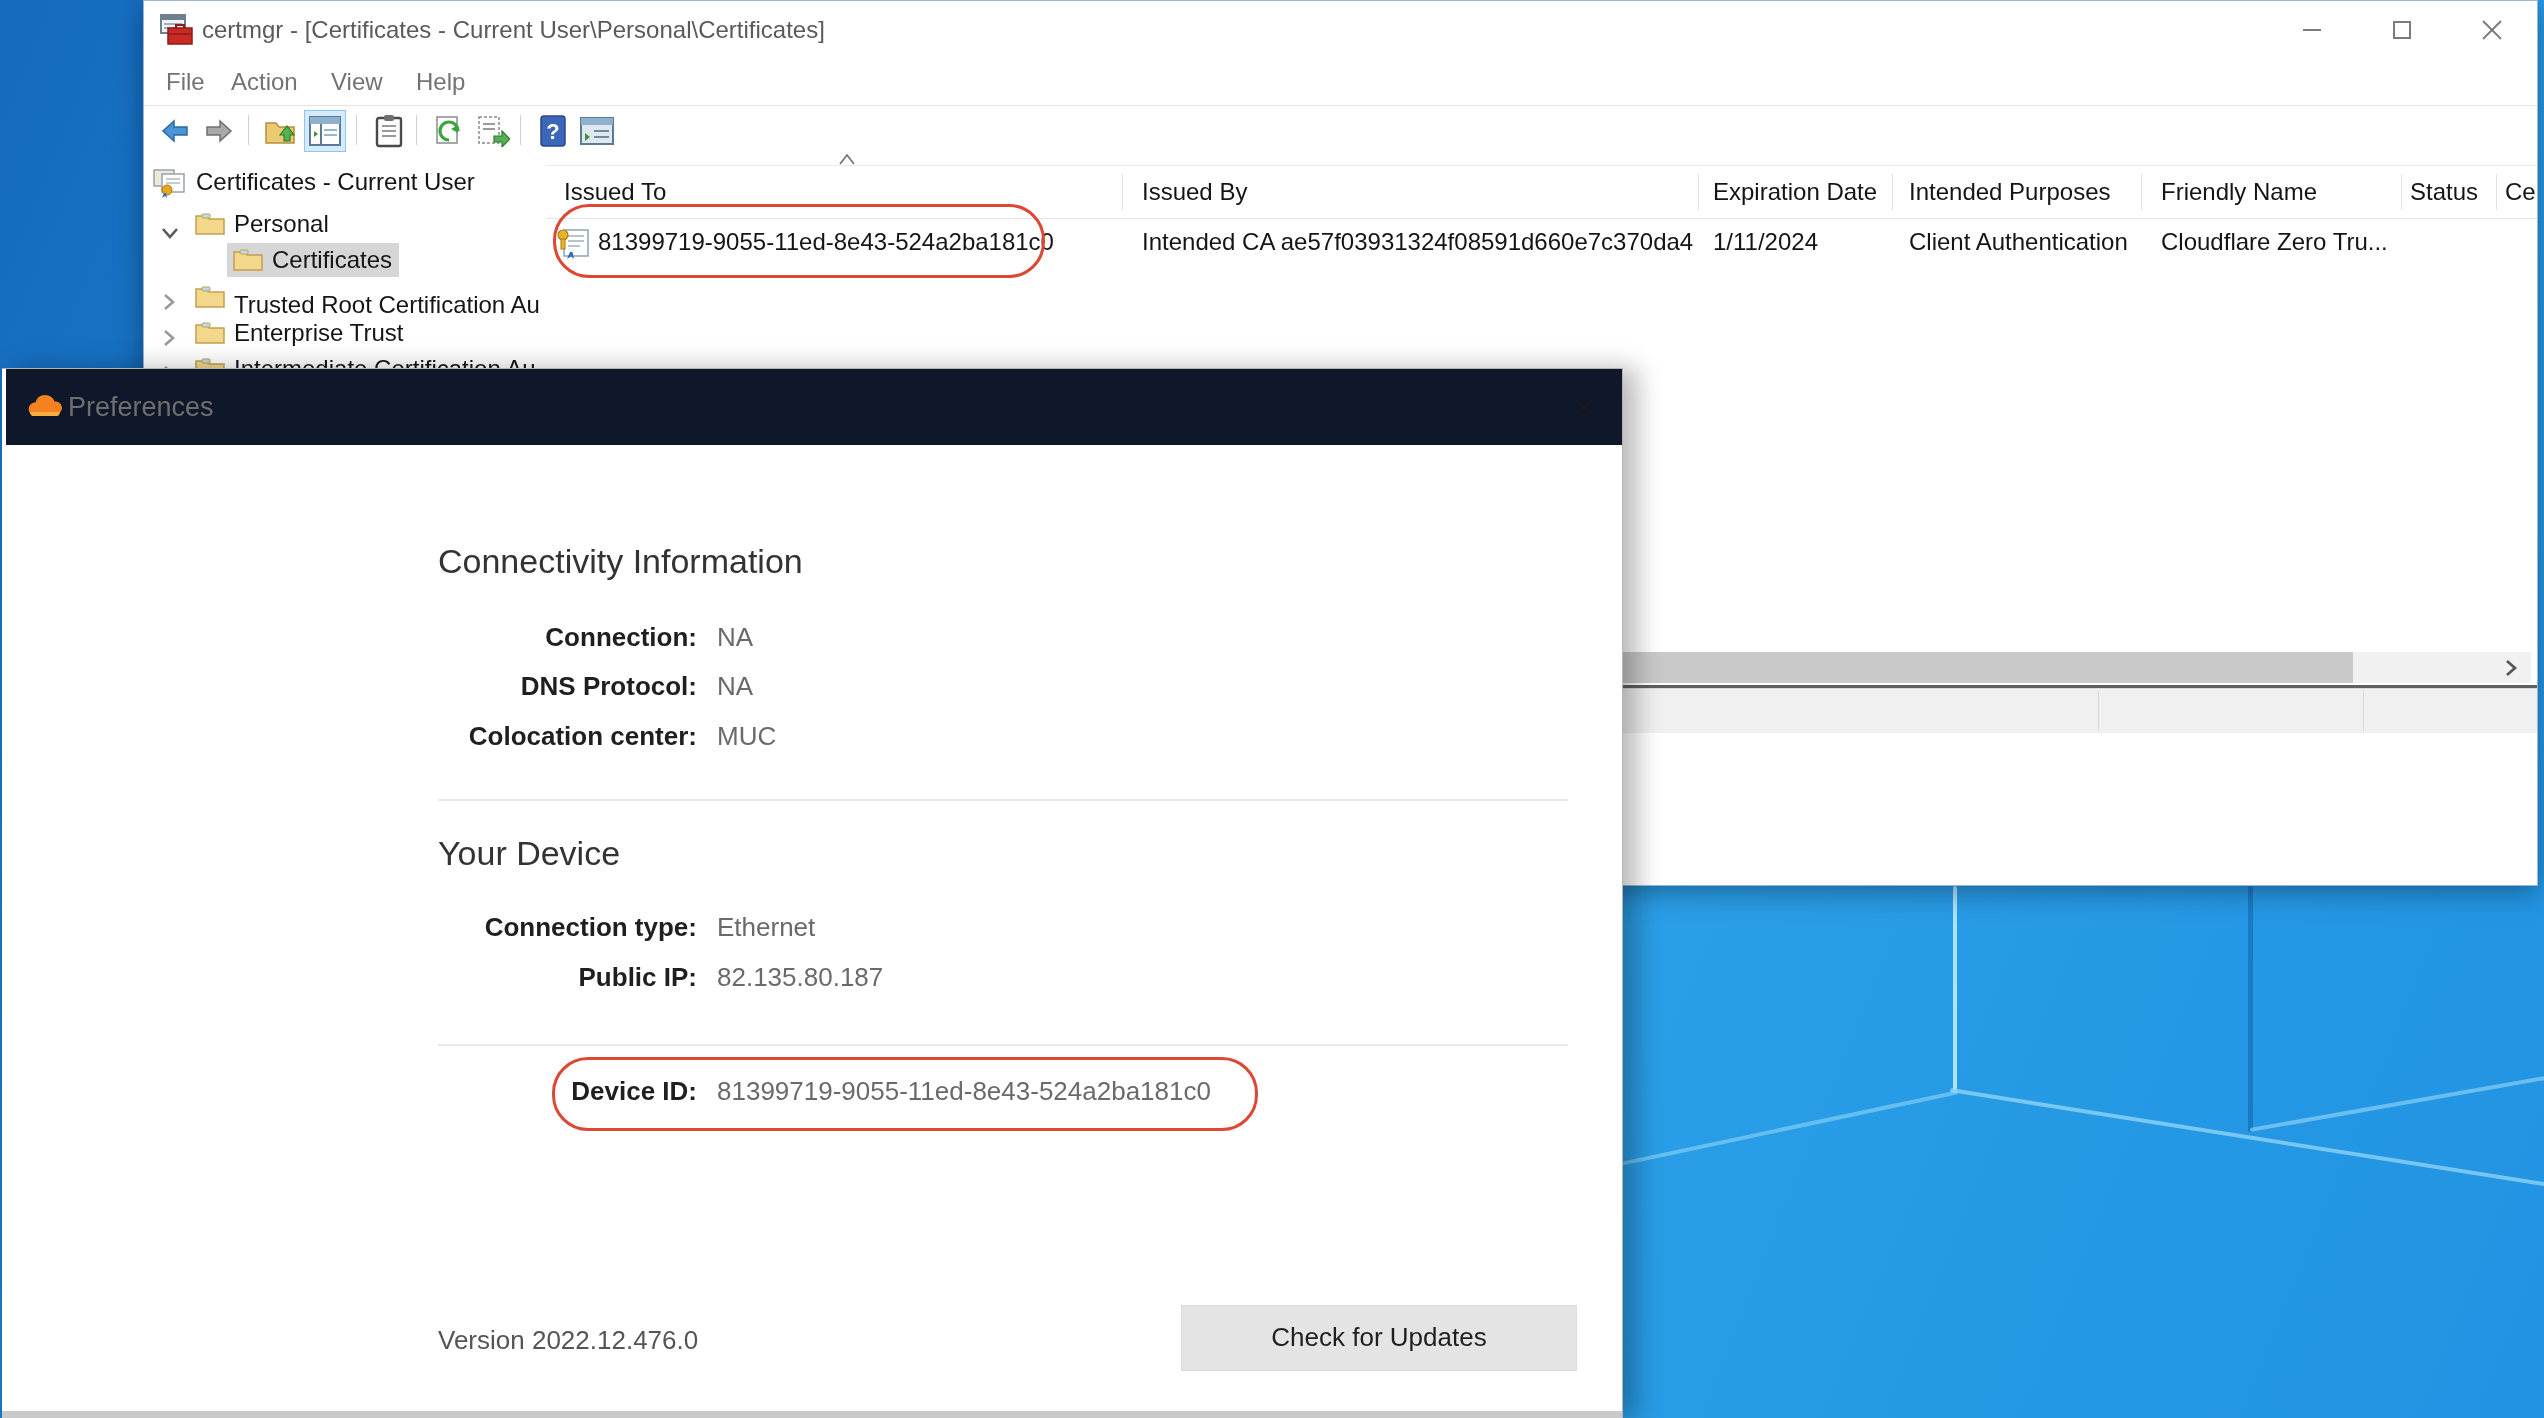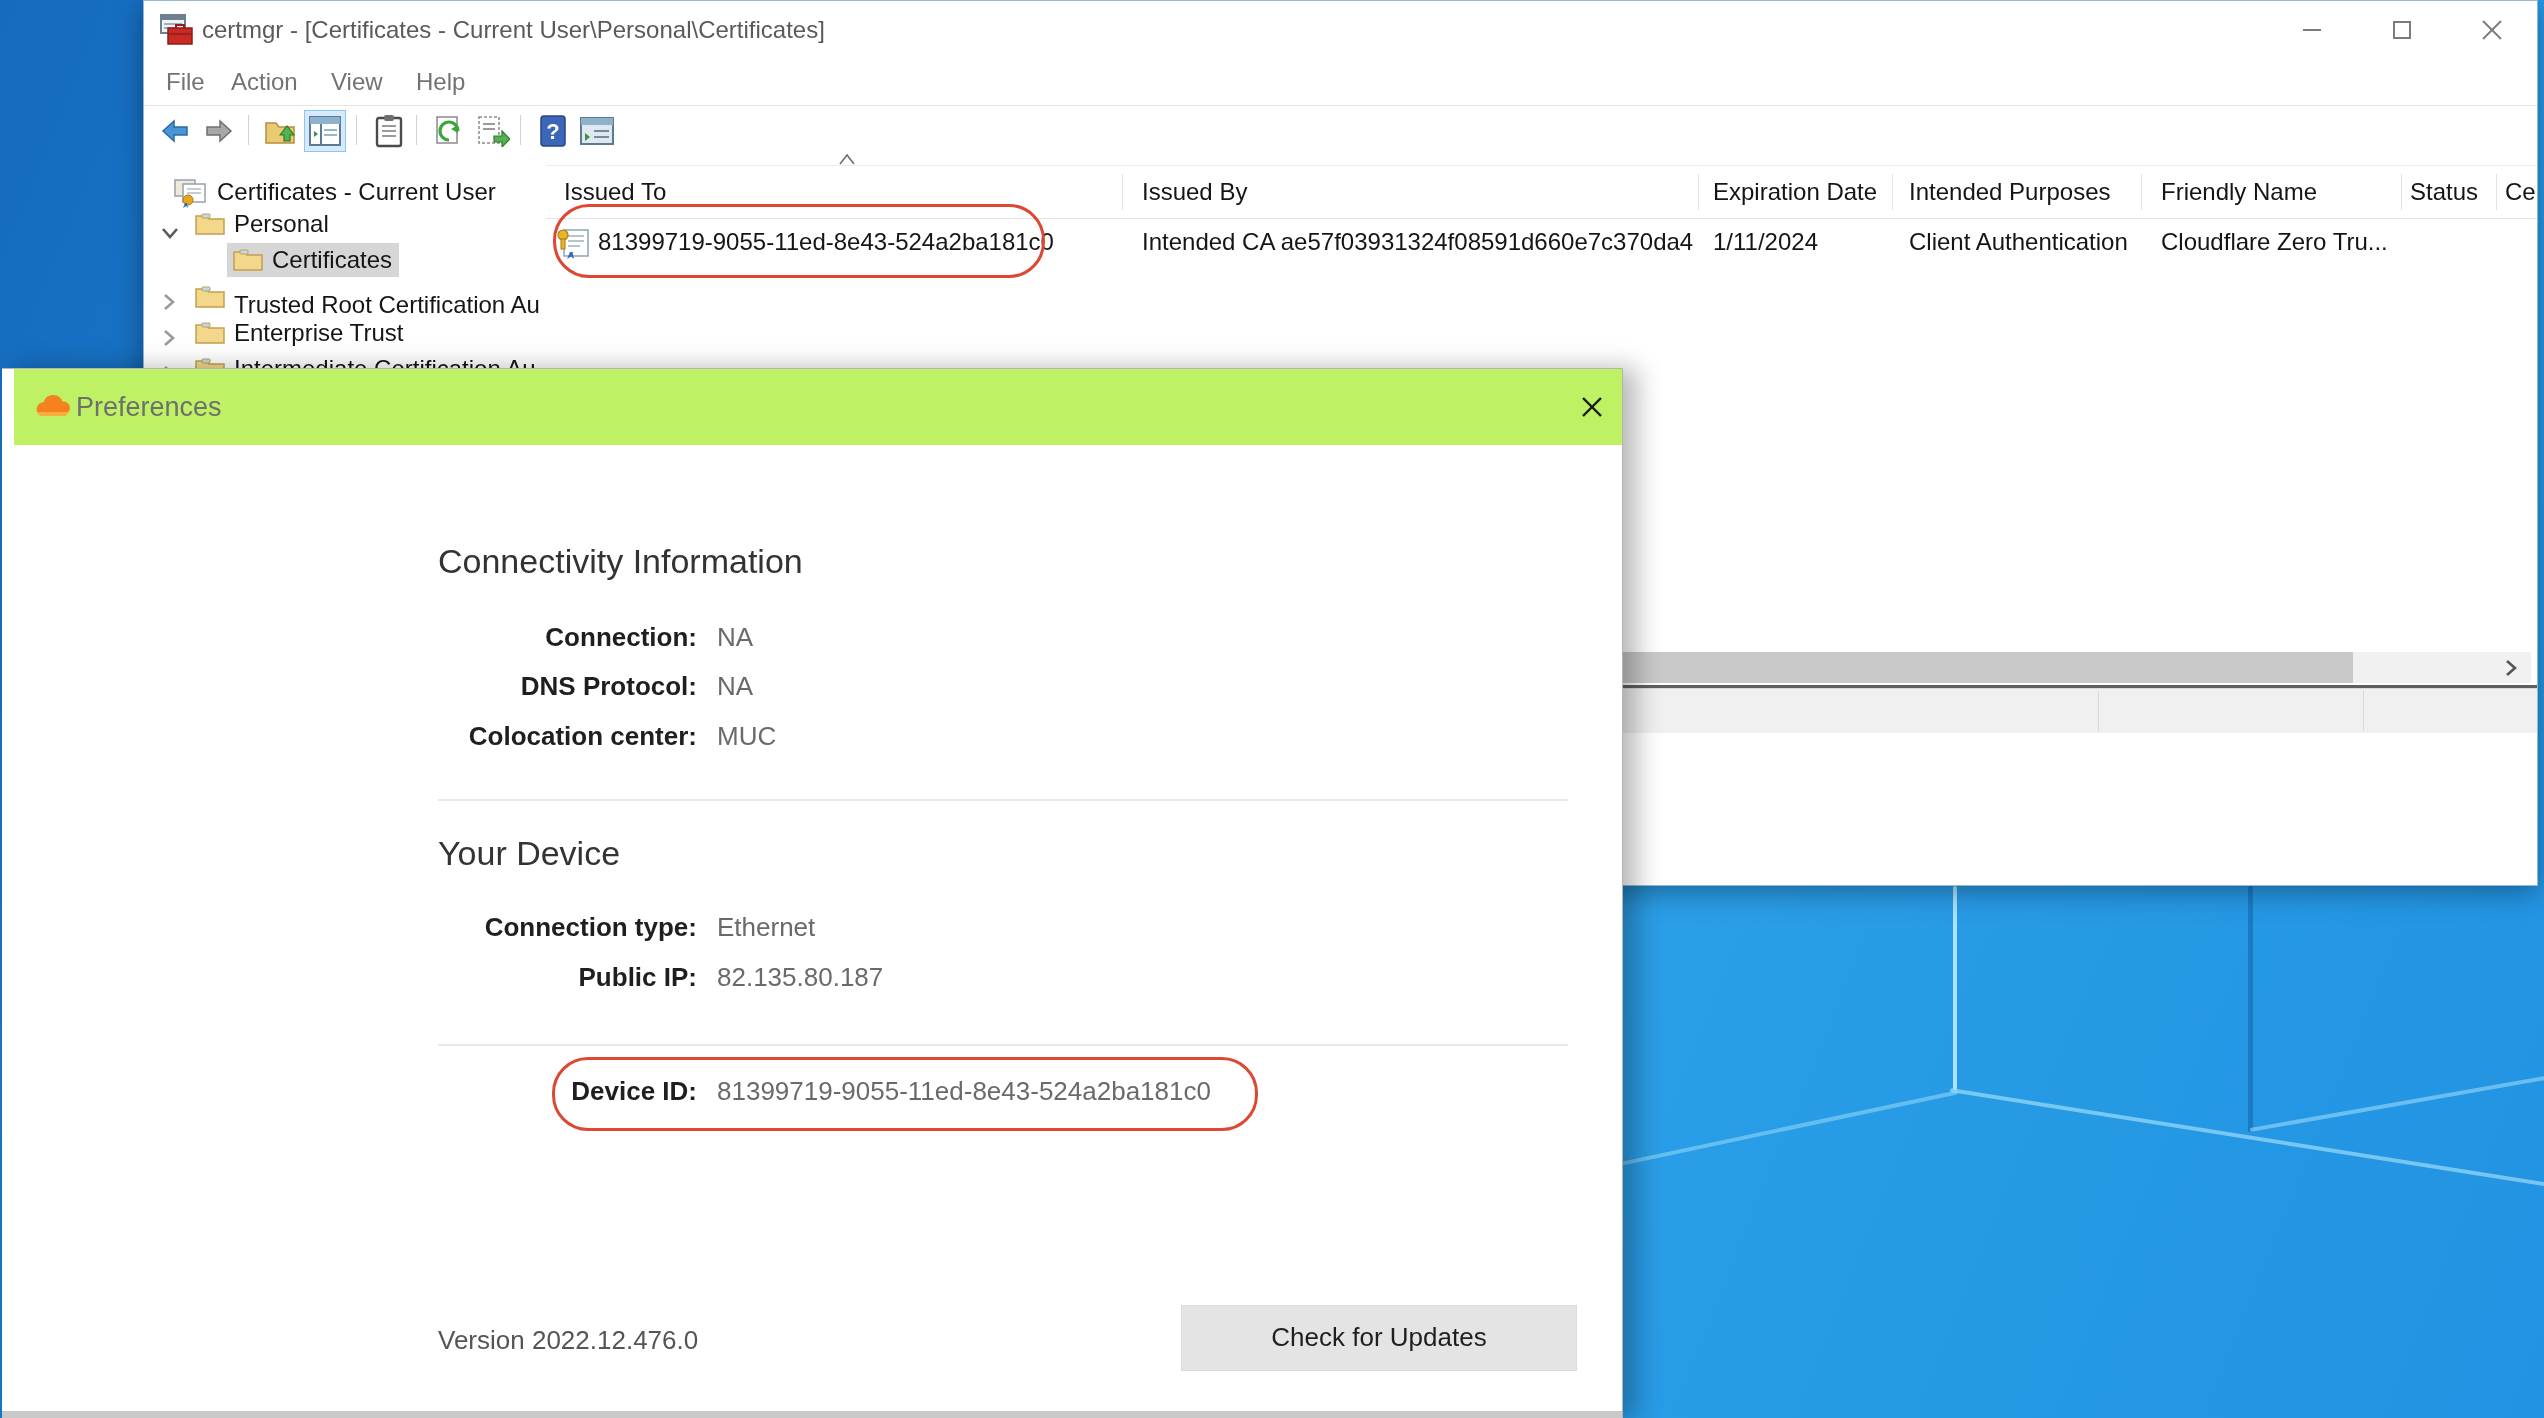--- a/index.html
+++ b/index.html
@@ -41,21 +41,21 @@
   
   .hscroll{position:absolute;top:651px;left:402px;right:6px;height:31px;background:#f1f1f1;}
   .hthumb{position:absolute;left:0;top:0;height:31px;width:1807px;background:#c9c9c9;}
   .harrow{position:absolute;right:0;top:0;width:40px;height:31px;display:flex;align-items:center;justify-content:center;}
   .darkline{position:absolute;top:684px;left:0;right:0;height:3px;background:#5f5f5f;}
   .statusbar{position:absolute;top:687px;left:0;right:0;height:44px;background:#f0f0f0;border-top:1px solid #dadada;}
   .ssep{position:absolute;top:2px;width:1px;height:40px;background:#d8d8d8;}
   
   .prefs{position:absolute;left:2px;top:368px;width:1620px;height:1050px;background:#fff;
          border:1px solid #b4b4b4;border-left:none;box-shadow:14px 0 24px rgba(0,0,0,.28);z-index:5;}
-  .phead{position:absolute;top:0;left:12px;right:0;height:76px;background:#bef264;padding-left:36px;}
+  .phead{position:absolute;top:0;left:4px;right:0;height:76px;background:#0f172a;padding-left:36px;}
   .ptitle{position:absolute;left:62px;top:0;height:76px;line-height:76px;font-size:27px;color:#6f6f6f;}
   .pclose{position:absolute;left:1548px;top:8px;width:60px;height:60px;display:flex;align-items:center;justify-content:center;}
   .sidebar{position:absolute;top:76px;left:0;width:387px;bottom:0;background:#e3e3e3;}
   .side-item{position:absolute;left:40px;height:50px;line-height:50px;font-size:27px;color:#383838;}
   .accentbar{position:absolute;left:2px;top:140px;width:12px;height:50px;background:#1779d6;}
   .underline{position:absolute;left:40px;top:189px;width:98px;height:3px;background:#1e82d2;}
   .h1{position:absolute;left:436px;height:50px;line-height:50px;font-size:34px;color:#333;}
   .flabel{position:absolute;left:395px;width:300px;height:40px;line-height:40px;text-align:right;
           font-size:26px;font-weight:bold;color:#1f1f1f;white-space:nowrap;}
   .fvalue{position:absolute;left:715px;height:40px;line-height:40px;font-size:26px;color:#6a6a6a;white-space:nowrap;}
@@ -182,21 +182,21 @@
         <rect x="1" y="1" width="32" height="26" fill="#dfe8ef" stroke="#5a7a96" stroke-width="2"></rect>
         <rect x="1" y="1" width="32" height="7" fill="#8fb2cc"></rect>
         <path d="M10 20 l-5 4 V16 Z" fill="#3f8f3f"></path>
         <line x1="14" y1="14" x2="29" y2="14" stroke="#6f8ba2" stroke-width="2"></line>
         <line x1="14" y1="20" x2="29" y2="20" stroke="#6f8ba2" stroke-width="2"></line>
       </svg>
     </div>
   </div>
 
   <div class="tree">
-    <div class="trow" style="top:21px;margin-left:21px;">
+    <div class="trow" style="top:11px;">
       <span class="tico" style="left:8px;">
         <svg width="38" height="30" viewBox="0 0 38 30">
           <rect x="2" y="2" width="20" height="16" fill="#efe9da" stroke="#97a1ad" stroke-width="1.5"></rect>
           <rect x="10" y="6" width="22" height="18" fill="#fff" stroke="#97a1ad" stroke-width="1.5"></rect>
           <line x1="14" y1="11" x2="28" y2="11" stroke="#b7bec8" stroke-width="1.6"></line>
           <line x1="14" y1="15" x2="28" y2="15" stroke="#b7bec8" stroke-width="1.6"></line>
           <circle cx="15" cy="22" r="5" fill="#e8a61e" stroke="#b07c10" stroke-width="1"></circle>
           <path d="M12 25 l-2 5 l3-2 l2 2 l-1-5" fill="#2f6cc4"></path>
         </svg>
       </span>

